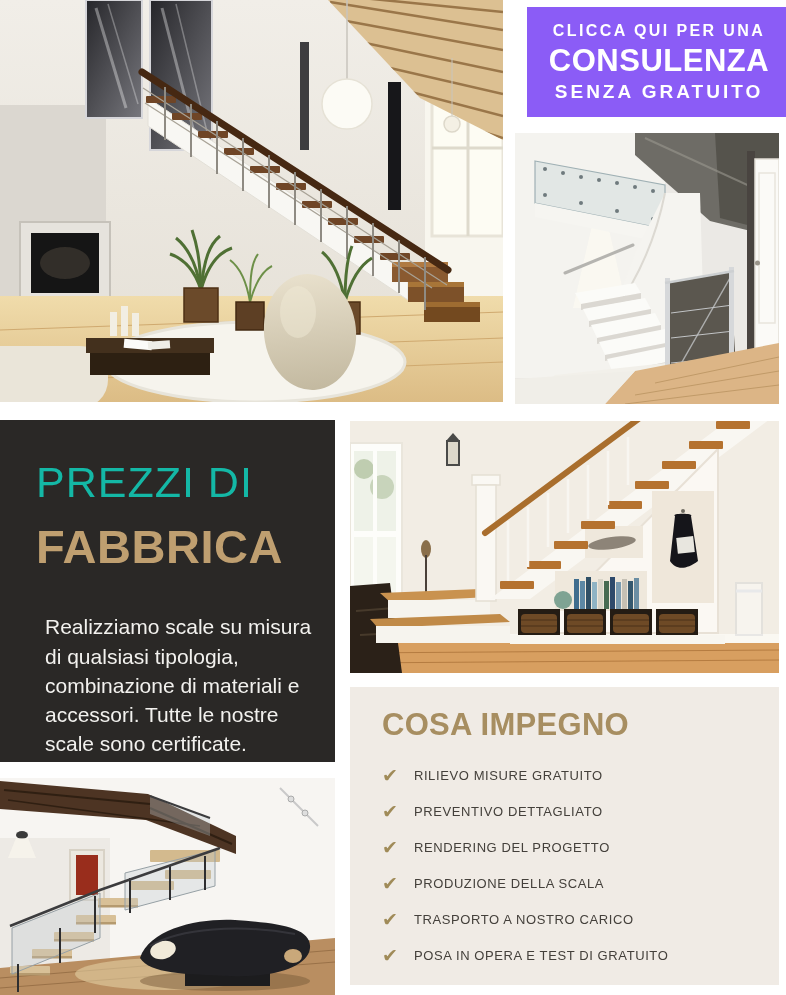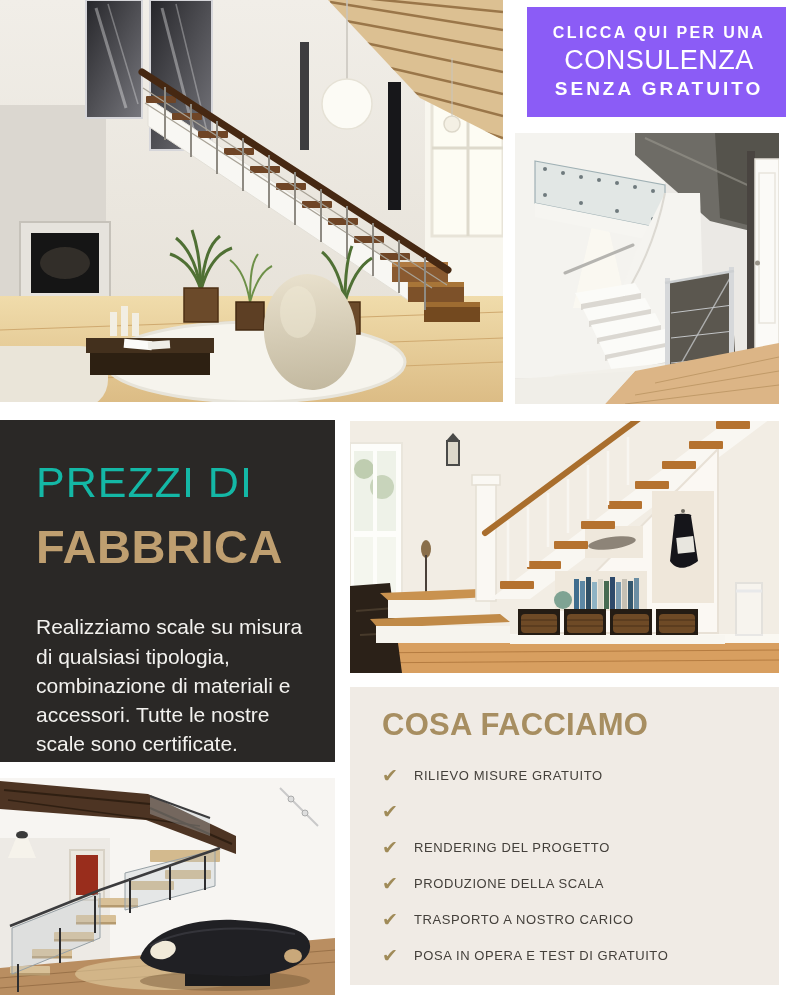--- a/index.html
+++ b/index.html
@@ -7,29 +7,29 @@
          font-family:"Liberation Sans", sans-serif;}
   .abs{position:absolute;}
   .photo{position:absolute;overflow:hidden;background:#eee;}
   .photo svg{display:block;width:100%;height:100%;}
 
   
   .banner{left:515px;top:7px;width:264px;height:110px;background:#8b5cf6;color:#ffffff;
           display:flex;flex-direction:column;align-items:center;justify-content:center;
           text-align:center;cursor:pointer;text-decoration:none;margin-left:12px;}
   .banner-l1{font-size:16px;font-weight:600;letter-spacing:2.4px;}
-  .banner-l2{font-size:27px;font-weight:400;letter-spacing:.5px;margin-top:3px;}
+  .banner-l2{font-size:31px;font-weight:700;letter-spacing:.5px;margin-top:3px;}
   .banner-l3{font-size:19px;font-weight:700;letter-spacing:3px;margin-top:2px;}
 
   
   .prezzi{left:0;top:420px;width:335px;height:342px;background:#2a2826;color:#ffffff;
           box-sizing:border-box;padding:38px 24px 0 36px;}
   .prezzi-t1{display:block;font-size:43px;font-weight:500;letter-spacing:1px;line-height:1.16;color:#14b8a6;}
   .prezzi-t2{display:block;font-size:47px;font-weight:800;letter-spacing:.5px;line-height:1.16;color:#bf9f70;margin-top:12px;}
-  .prezzi p{margin:38px 0 0 0;font-size:21px;line-height:1.39;color:#f2f1ee;width:282px;}
+  .prezzi p{margin:38px 0 0 9px;font-size:21px;line-height:1.39;color:#f2f1ee;width:282px;}
 
   
   .cosa{left:350px;top:687px;width:429px;height:298px;background:#f0ebe5;
         box-sizing:border-box;padding:20px 0 0 32px;}
   .cosa h2{margin:0;font-size:31px;font-weight:800;letter-spacing:.3px;color:#a78e61;}
   .cosa ul{list-style:none;margin:22px 0 0 0;padding:0;}
   .cosa li{display:flex;align-items:center;gap:16px;margin-bottom:15px;line-height:21px;}
   .chk{font-size:19px;color:#a08b58;flex:0 0 auto;}
   .itm{font-size:13px;font-weight:500;letter-spacing:.6px;color:#44403b;white-space:nowrap;}
 
@@ -378,28 +378,29 @@
         <line x1="278" y1="16" x2="278" y2="64"></line>
       </g>
       <line x1="135" y1="112" x2="310" y2="-18" stroke="#a96e2d" stroke-width="6" stroke-linecap="round"></line>
 
       <rect x="386" y="162" width="26" height="52" fill="#ffffff" opacity=".4" stroke="#cfd0d2" stroke-width="2"></rect>
       <line x1="386" y1="170" x2="412" y2="170" stroke="#e8e9ea" stroke-width="3"></line>
     </svg>
   </div>
 
   <div class="abs cosa">
-    <h2>COSA FACCIAMO</h2>
+    <h2>COSA IMPEGNO</h2>
     <ul>
       <li>
         <span class="chk">✔</span>
         <span class="itm">RILIEVO MISURE GRATUITO</span>
       </li>
       <li>
         <span class="chk">✔</span>
+        <span class="itm">PREVENTIVO DETTAGLIATO</span>
       </li>
       <li>
         <span class="chk">✔</span>
         <span class="itm">RENDERING DEL PROGETTO</span>
       </li>
       <li>
         <span class="chk">✔</span>
         <span class="itm">PRODUZIONE DELLA SCALA</span>
       </li>
       <li>

